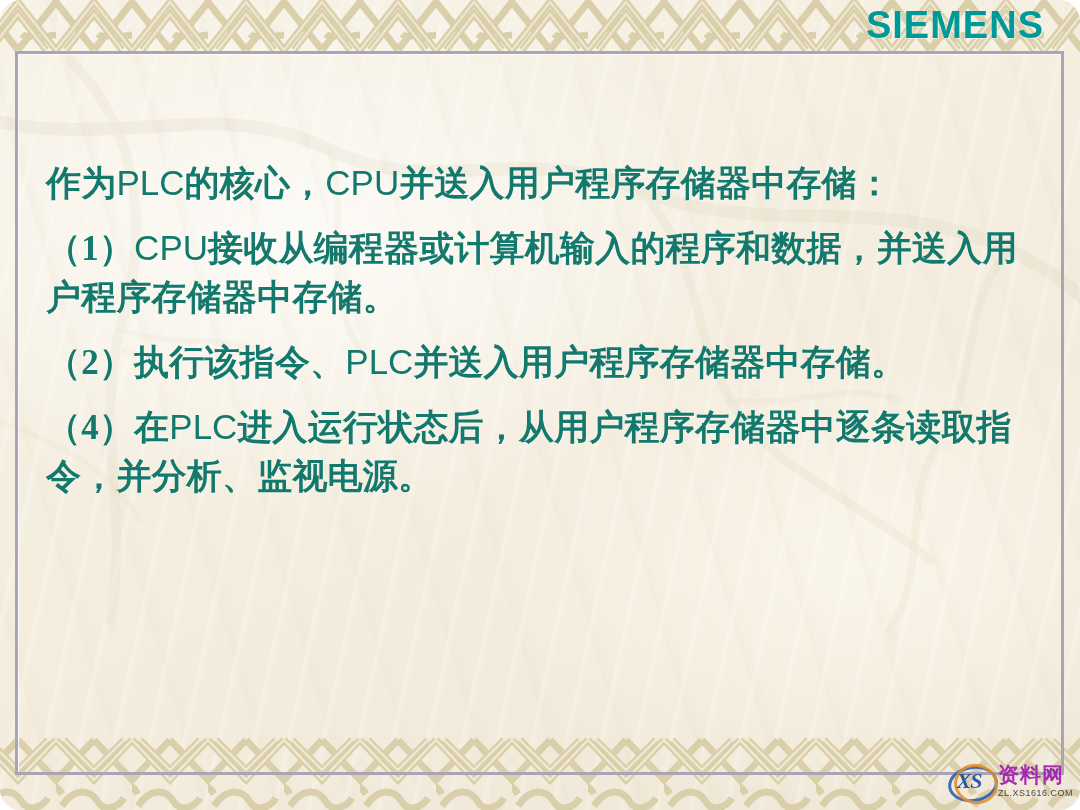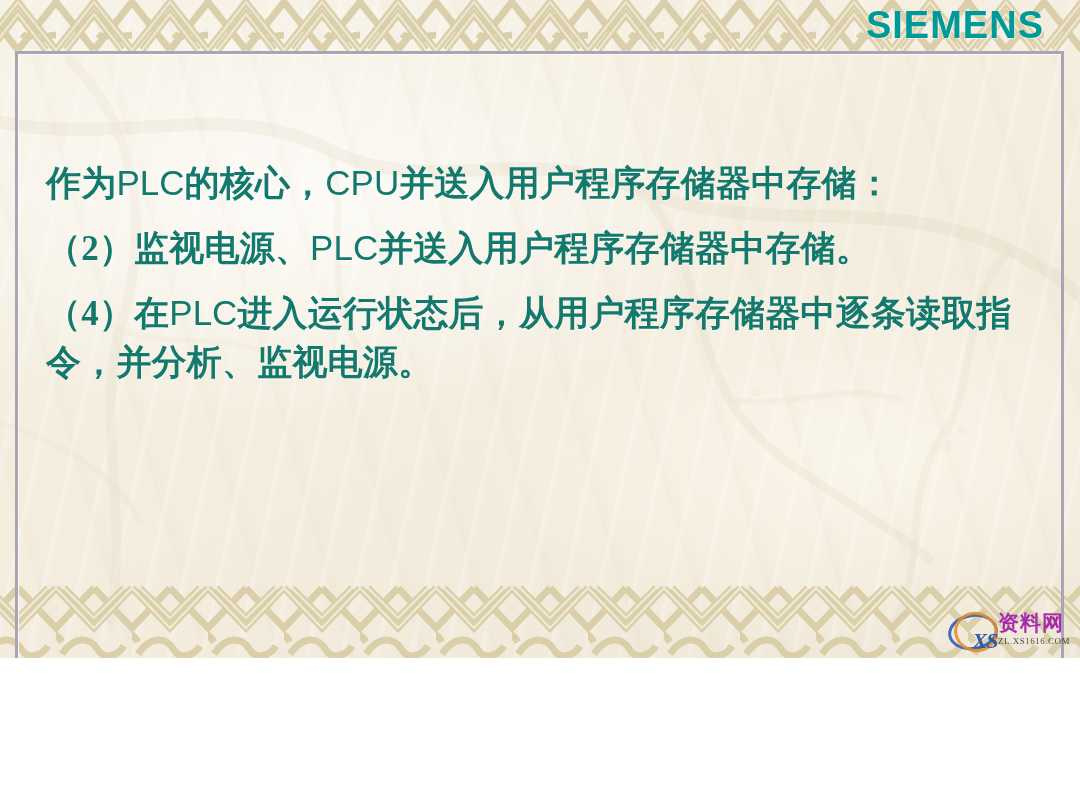--- a/index.html
+++ b/index.html
@@ -7,23 +7,24 @@
     padding: 0;
     background: #ffffff;
   }
   body {
     font-family: "Liberation Serif", serif;
   }
 
   #slide {
     position: relative;
     width: 1080px;
-    height: 658px;
+    height: 810px;
     overflow: hidden;
     background: #f4efe2;
+    border-radius: 21px;
   }
 
   
   .paper-base {
     position: absolute;
     inset: 0;
     background:
       radial-gradient(ellipse 70% 55% at 28% 30%, rgba(255,255,255,0.75) 0%, rgba(255,255,255,0.0) 62%),
       radial-gradient(ellipse 60% 50% at 80% 70%, rgba(255,252,243,0.6) 0%, rgba(255,252,243,0) 60%),
       linear-gradient(160deg, #f7f2e6 0%, #f5efe1 35%, #f3ecdd 70%, #efe7d6 100%);
@@ -158,42 +159,41 @@
     position: absolute;
     left: 10px; top: 3px;
     width: 38px; height: 34px;
     border: 3px solid #e08a22;
     border-radius: 50%;
     transform: rotate(14deg);
     opacity: .9;
   }
   .wm-xs {
     position: absolute;
-    left: 23px; top: 7px;
+    left: 7px; top: 7px;
     width: 36px;
     text-align: center;
     font-family: "Liberation Serif", serif;
     font-style: italic;
     font-weight: bold;
     font-size: 22px;
     color: #1f4fa0;
     letter-spacing: -1px;
-    margin-top: 12px;
   }
   .wm-right { display: flex; flex-direction: column; justify-content: center; }
   .wm-cn {
     font-family: "Liberation Sans", sans-serif;
     font-weight: bold;
     font-size: 21px;
     color: #a21caf;
     line-height: 22px;
     letter-spacing: 1px;
   }
   .wm-url {
-    font-family: Liberation Serif, serif;
+    font-family: Liberation Sans, sans-serif;
     font-size: 9px;
     color: #3a3a3a;
     letter-spacing: .5px;
     margin-top: 2px;
   }
 </style>
 </head>
 <body>
 
 <div id="slide">
@@ -276,22 +276,23 @@
   <div class="frame-line frame-right"></div>
   <div class="frame-line frame-hi-top"></div>
   <div class="frame-line frame-hi-left"></div>
 
   <div class="siemens-logo">SIEMENS</div>
 
   <div class="content">
 
     <p class="para"><span>作为</span><span class="lat">PLC</span><span>的核心，</span><span class="lat">CPU</span><span>并送入用户程序存储器中存储：</span></p>
 
-
-    <p class="para"><span class="lead">（2）</span><span>监视电源、</span><span class="lat">PLC</span><span>并送入用户程序存储器中存储。</span></p>
+    <p class="para"><span class="lead">（1）</span><span class="lat">CPU</span><span>接收从编程器或计算机输入的程序和数据，并送入用户程序存储器中存储。</span></p>
+
+    <p class="para"><span class="lead">（2）</span><span>执行该指令、</span><span class="lat">PLC</span><span>并送入用户程序存储器中存储。</span></p>
 
 
     <p class="para"><span class="lead">（4）</span><span>在</span><span class="lat">PLC</span><span>进入运行状态后，从用户程序存储器中逐条读取指令，并分析、监视电源。</span></p>
 
   </div>
 
   <div class="watermark">
     <div class="wm-badge">
       <div class="wm-ring"></div>
       <div class="wm-ring-2"></div>

